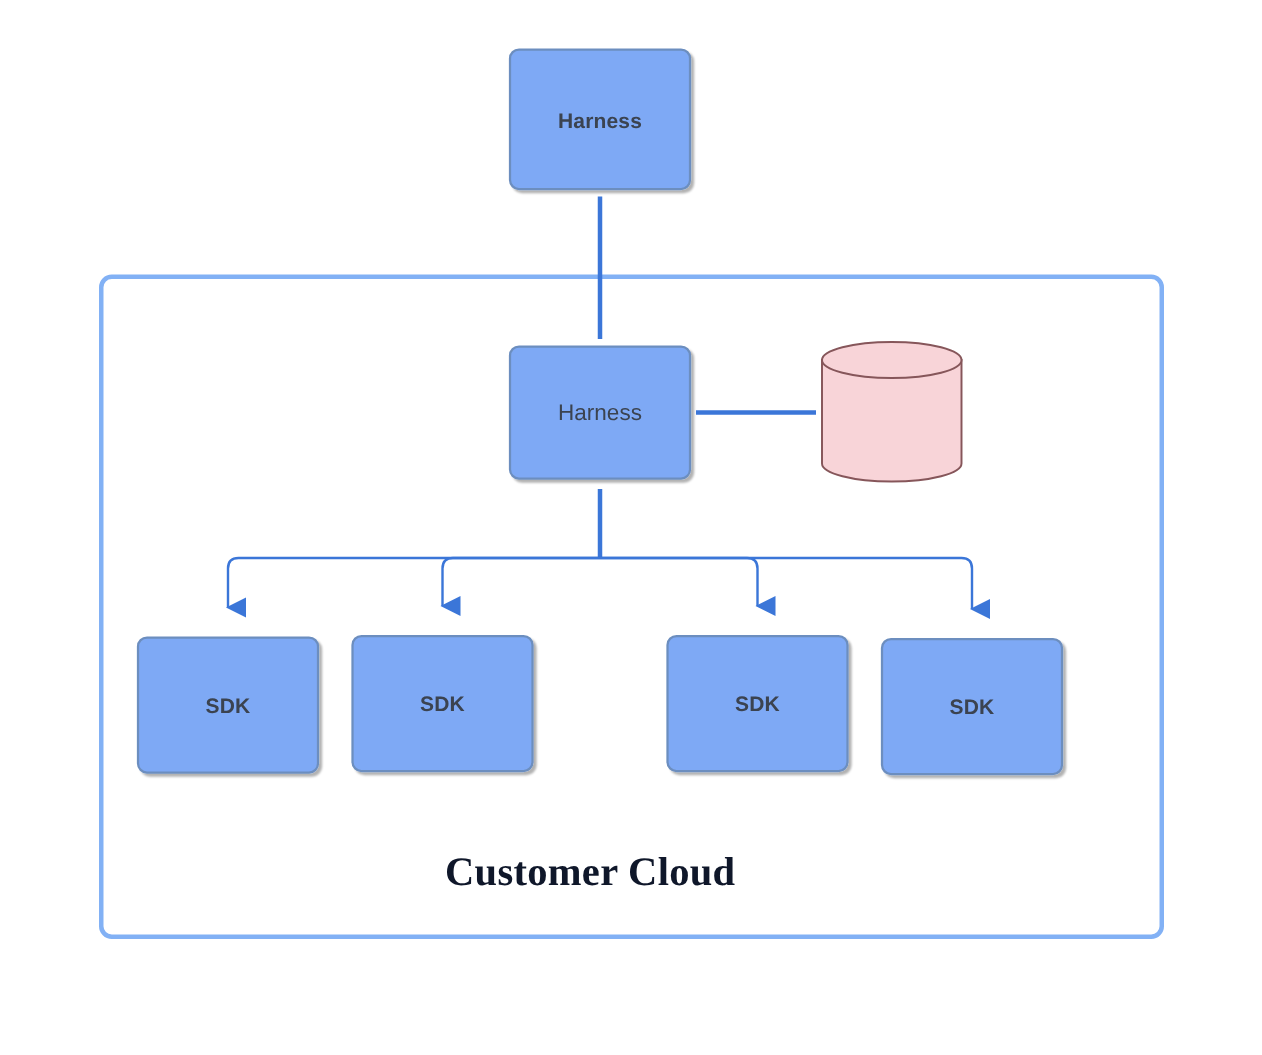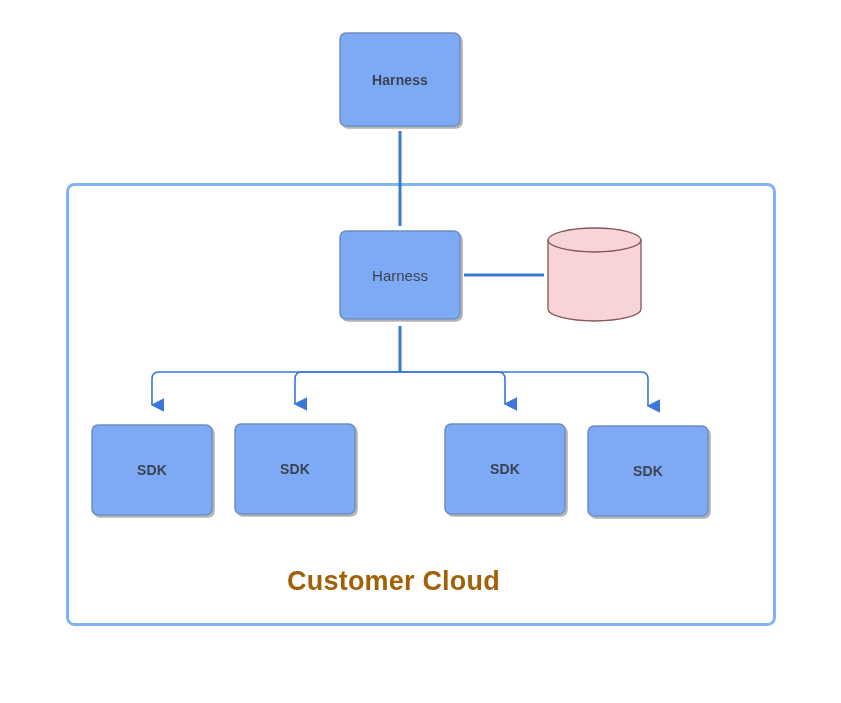--- a/index.html
+++ b/index.html
@@ -55,24 +55,25 @@
     font-size: 15px;
   }
   .group-title {
     position: absolute;
     display: flex;
     align-items: center;
     justify-content: center;
     text-align: center;
     font-size: 27px;
     font-weight: bold;
-    color: #a16207;
+    color: #0f172a;
     letter-spacing: 0.2px;
     pointer-events: none;
     white-space: nowrap;
+    font-family: Liberation Serif, serif;
   }
 </style>
 </head>
 <body>
 
 <div id="canvas">
 
   <svg id="diagram-svg" viewBox="0 0 841 703" xmlns="http://www.w3.org/2000/svg">
     <defs>
       <marker id="arrow-down" viewBox="0 0 12 12" refX="6" refY="10" markerWidth="10" markerHeight="10" orient="auto-start-reverse">

